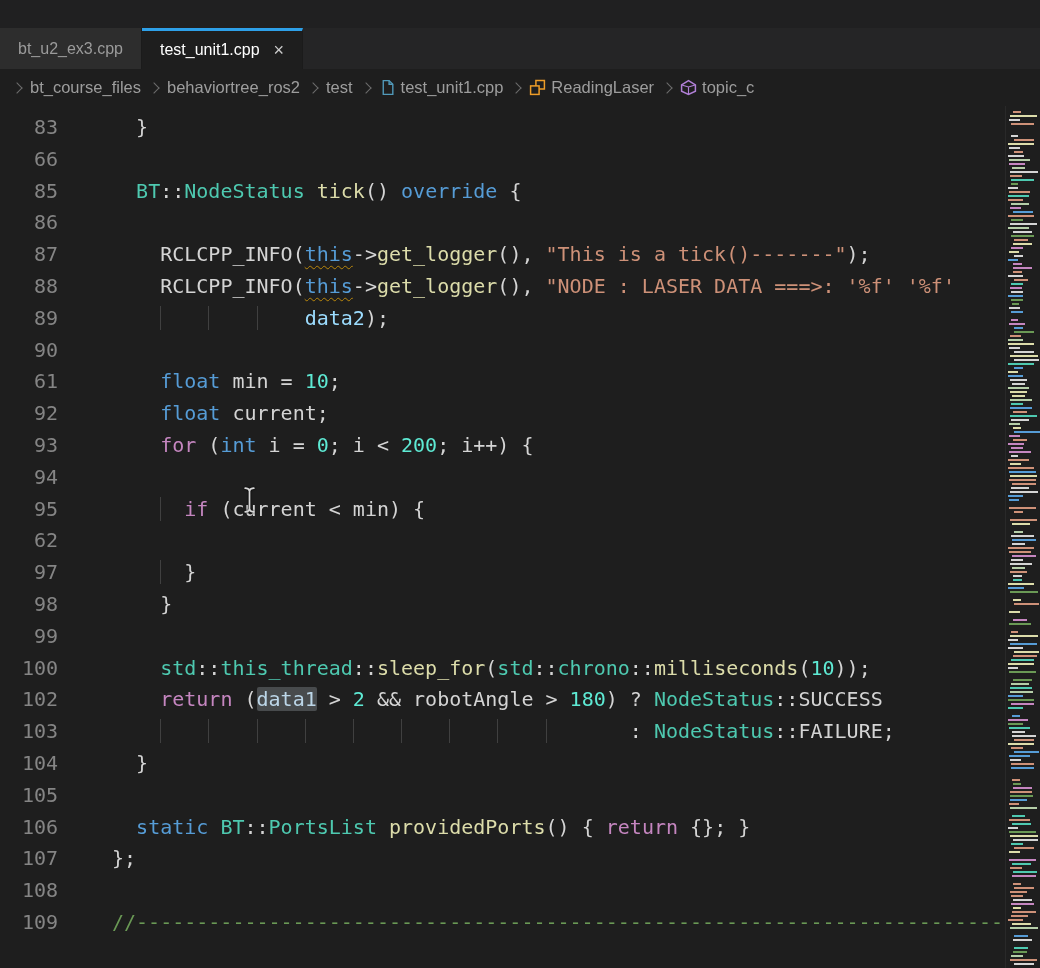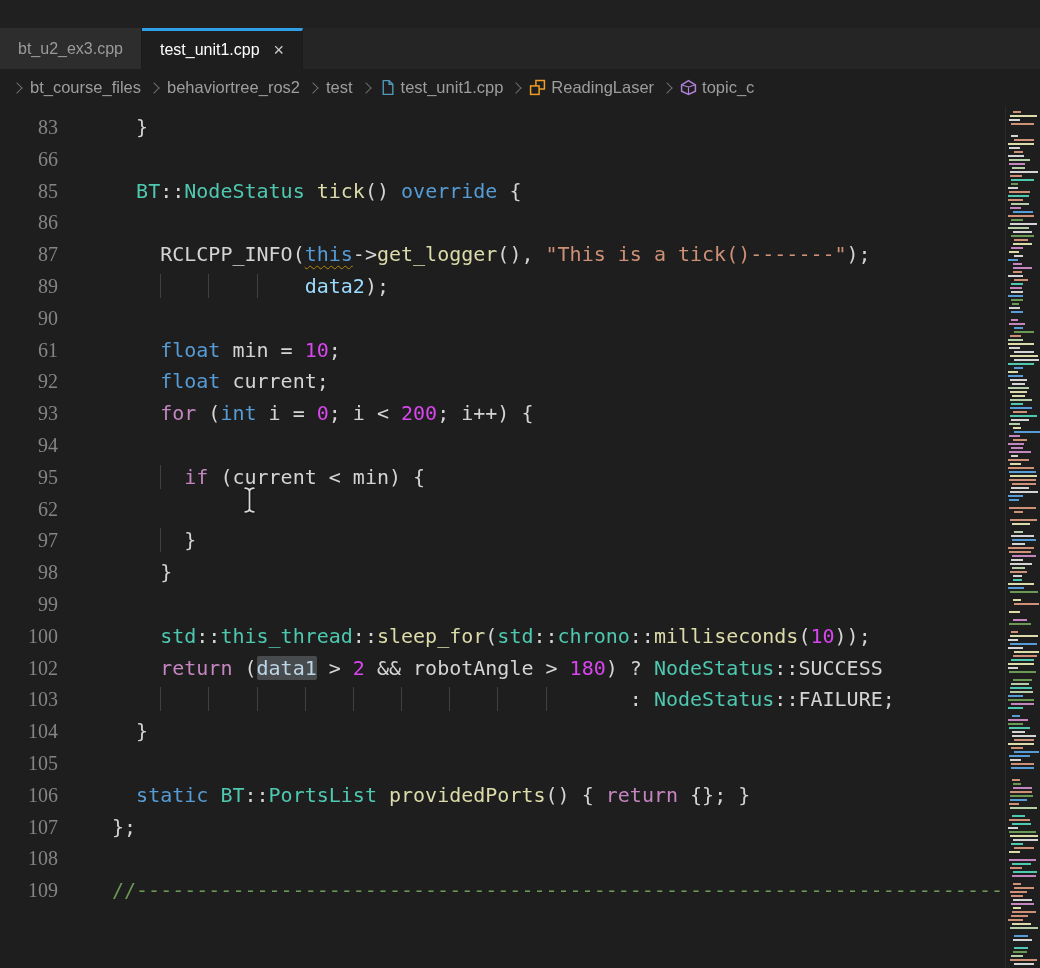--- a/index.html
+++ b/index.html
@@ -21,30 +21,30 @@
   .bc-item{display:inline-flex;align-items:center;margin:0 2px;cursor:pointer;}
   .bc-ic{display:inline-flex;margin-right:5px;}
   .chev{width:7px;height:7px;border-right:1.7px solid #6d6d6d;border-top:1.7px solid #6d6d6d;
        transform:rotate(45deg);margin:0 7px;flex:none;}
 
   
   .editor{display:flex;height:862px;}
   .code{flex:1 1 auto;overflow:hidden;font-family:"DejaVu Sans Mono",monospace;
         font-size:20px;line-height:31.8px;padding-top:6px;}
   .row{display:flex;height:31.8px;white-space:pre;}
-  .ln{flex:none;width:58px;text-align:right;color:#858585;user-select:none;font-family:Liberation Serif, serif;}
+  .ln{flex:none;width:58px;text-align:right;color:#858585;user-select:none;}
   .lc{margin-left:54px;white-space:pre;}
 
   .p{color:#d4d4d4}
   .k{color:#c586c0}
   .t{color:#569cd6}
   .c{color:#4ec9b0}
   .f{color:#dcdcaa}
   .s{color:#ce9178}
-  .n{color:#d946ef}
+  .n{color:#5eead4}
   .v{color:#9cdcfe}
   .cm{color:#6a9955}
   .th{color:#569cd6;text-decoration:underline wavy #b8860b;
       text-decoration-thickness:1px;text-underline-offset:4px;text-decoration-skip-ink:none;}
   .hl{color:#bcd6e8;background:rgba(125,130,136,.45);border-radius:2px;}
   .g{box-shadow:inset 1px 0 0 #404040;}
 
   
   .minimap{flex:none;width:34px;background:#1e1e1e;border-left:1px solid rgba(255,255,255,.05);
            overflow:hidden;padding-top:3px;cursor:pointer;}
@@ -112,20 +112,21 @@
     </span>
   </div>
 
 <div class="editor">
   <div class="code" id="code">
       <div class="row"><span class="ln">83</span><span class="lc"><span class="p">  }</span></span></div>
       <div class="row"><span class="ln">66</span><span class="lc"></span></div>
       <div class="row"><span class="ln">85</span><span class="lc"><span class="p">  </span><span class="c">BT</span><span class="p">::</span><span class="c">NodeStatus</span><span class="p"> </span><span class="f">tick</span><span class="p">() </span><span class="t">override</span><span class="p"> {</span></span></div>
       <div class="row"><span class="ln">86</span><span class="lc"></span></div>
       <div class="row"><span class="ln">87</span><span class="lc"><span class="p">    </span><span class="p">RCLCPP_INFO</span><span class="p">(</span><span class="th">this</span><span class="p">-&gt;</span><span class="f">get_logger</span><span class="p">(), </span><span class="s">"This is a tick()-------"</span><span class="p">);</span></span></div>
+      <div class="row"><span class="ln">88</span><span class="lc"><span class="p">    </span><span class="p">RCLCPP_INFO</span><span class="p">(</span><span class="th">this</span><span class="p">-&gt;</span><span class="f">get_logger</span><span class="p">(), </span><span class="s">"NODE : LASER DATA ===&gt;: '%f' '%f'</span></span></div>
       <div class="row"><span class="ln">89</span><span class="lc"><span class="p">    </span><span class="g">    </span><span class="g">    </span><span class="g">    </span><span class="v">data2</span><span class="p">);</span></span></div>
       <div class="row"><span class="ln">90</span><span class="lc"></span></div>
       <div class="row"><span class="ln">61</span><span class="lc"><span class="p">    </span><span class="t">float</span><span class="p"> min = </span><span class="n">10</span><span class="p">;</span></span></div>
       <div class="row"><span class="ln">92</span><span class="lc"><span class="p">    </span><span class="t">float</span><span class="p"> current;</span></span></div>
       <div class="row"><span class="ln">93</span><span class="lc"><span class="p">    </span><span class="k">for</span><span class="p"> (</span><span class="t">int</span><span class="p"> i = </span><span class="n">0</span><span class="p">; i &lt; </span><span class="n">200</span><span class="p">; i++) {</span></span></div>
       <div class="row"><span class="ln">94</span></div>
       <div class="row"><span class="ln">95</span><span class="lc"><span class="p">    </span><span class="g">  </span><span class="k">if</span><span class="p"> (current &lt; min) {</span></span></div>
       <div class="row"><span class="ln">62</span></div>
       <div class="row"><span class="ln">97</span><span class="lc"><span class="p">    </span><span class="g">  </span><span class="p">}</span></span></div>
       <div class="row"><span class="ln">98</span><span class="lc"><span class="p">    </span><span class="p">}</span></span></div>

